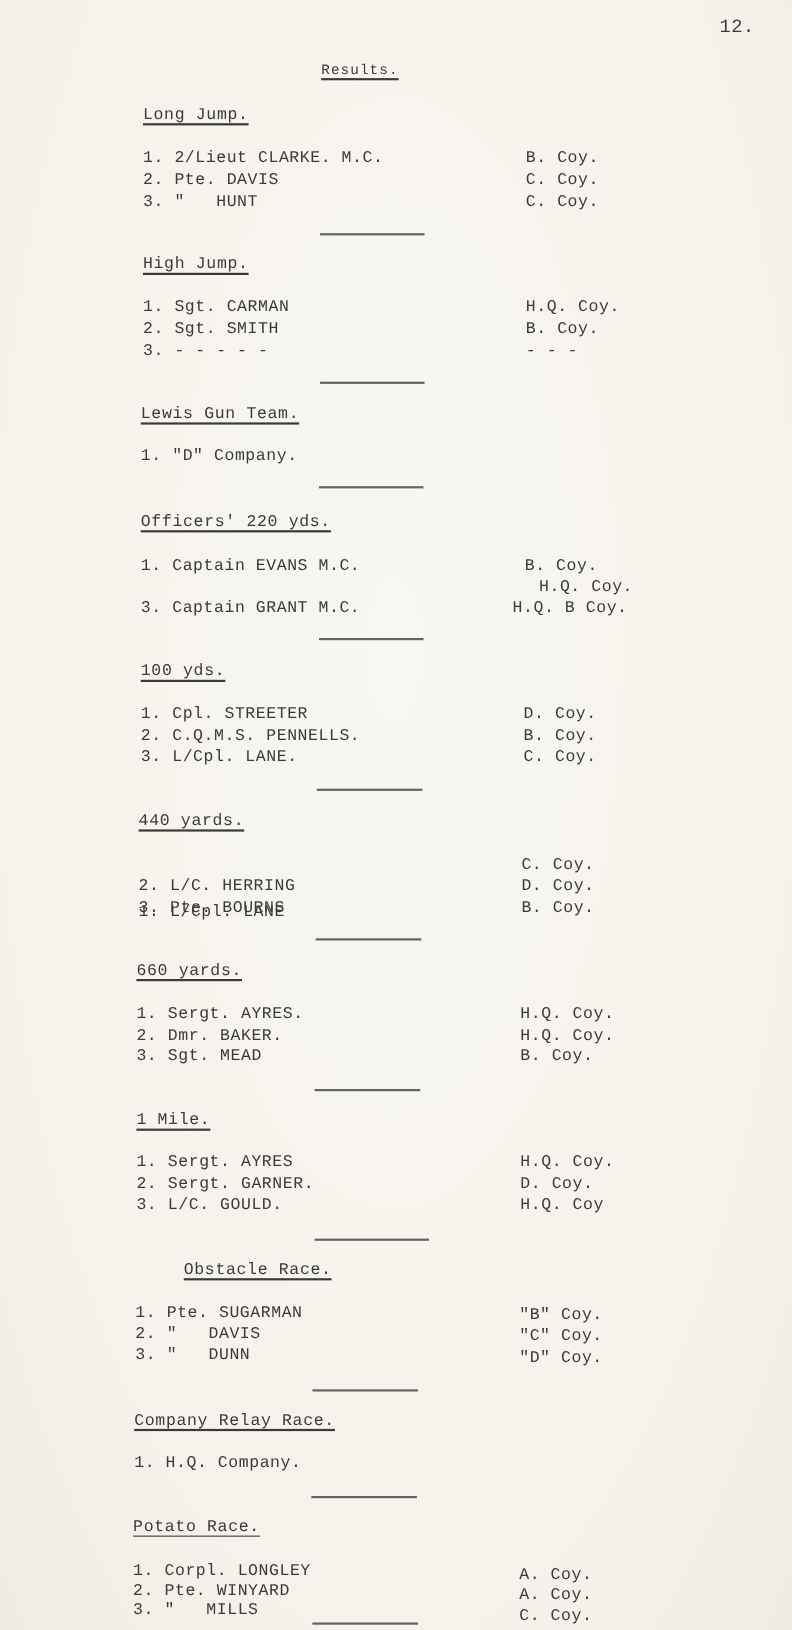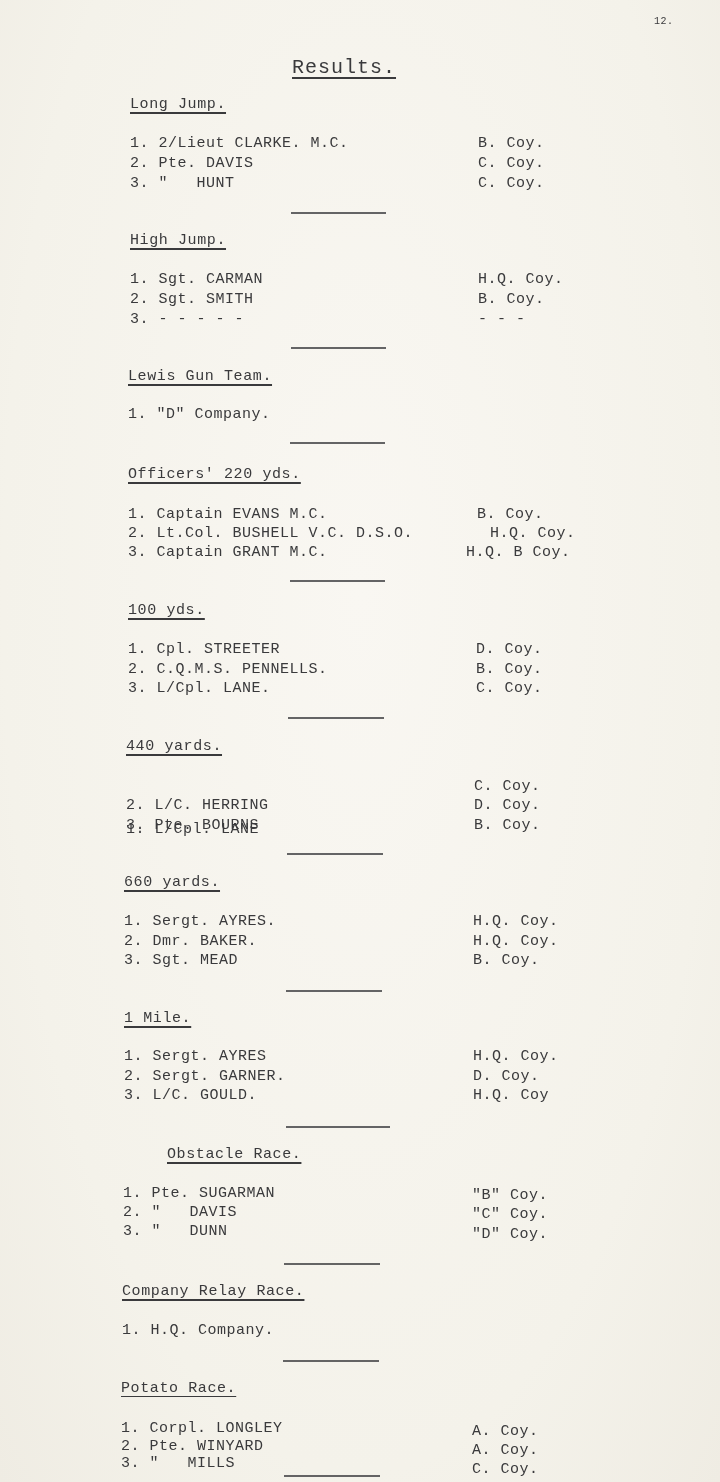--- a/index.html
+++ b/index.html
@@ -9,25 +9,25 @@
     font-family: "Liberation Mono", "DejaVu Sans Mono", monospace;
     color: #3a3a3c;
     position: relative;
   }
   .page {
     position: absolute; left: 0; top: 0; width: 720px; height: 1482px;
     background: radial-gradient(ellipse at 50% 40%, #f9f7f2 0%, #f4f2ea 70%, #efece3 100%);
   }
   .page-number {
     position: absolute; left: 654px; top: 16px;
-    font-size: 10px; letter-spacing: 0.5px;
+    font-size: 17px; letter-spacing: 0.5px;
   }
   .title {
     position: absolute; left: 292px; top: 56px;
-    font-size: 20px; letter-spacing: 1px;
+    font-size: 13px; letter-spacing: 1px;
     text-decoration: underline; text-decoration-thickness: 2px; text-underline-offset: 4px;
   }
   .heading {
     position: absolute;
     font-size: 15px; letter-spacing: 0.6px;
     text-decoration: underline; text-decoration-thickness: 2px; text-underline-offset: 4px;
     white-space: pre;
   }
   .row {
     position: absolute; height: 20px;
@@ -66,21 +66,20 @@
   <div class="coy row" style="left:478px; top:311px;">- - -</div>
   <div class="rule" style="left:291px; top:347px; width:95px;"></div>
 
   <div class="heading" style="left:128px; top:368px;">Lewis Gun Team.</div>
   <div class="row" style="left:128px; top:406px;"><span class="pos">1.</span> <span class="name">"D" Company.</span></div>
   <div class="rule" style="left:290px; top:442px; width:95px;"></div>
 
   <div class="heading" style="left:128px; top:466px;">Officers' 220 yds.</div>
   <div class="row" style="left:128px; top:506px;"><span class="pos">1.</span> <span class="name">Captain EVANS M.C.</span></div>
   <div class="coy row" style="left:477px; top:506px;">B. Coy.</div>
-  <div class="row" style="left:128px; top:525px;"><span class="pos">2.</span> <span class="name">Lt.Col. BUSHELL V.C. D.S.O.</span></div>
   <div class="coy row" style="left:490px; top:525px;">H.Q. Coy.</div>
   <div class="row" style="left:128px; top:544px;"><span class="pos">3.</span> <span class="name">Captain GRANT M.C.</span></div>
   <div class="coy row" style="left:466px; top:544px;">H.Q. B Coy.</div>
   <div class="rule" style="left:290px; top:580px; width:95px;"></div>
 
   <div class="heading" style="left:128px; top:602px;">100 yds.</div>
   <div class="row" style="left:128px; top:641px;"><span class="pos">1.</span> <span class="name">Cpl. STREETER</span></div>
   <div class="coy row" style="left:476px; top:641px;">D. Coy.</div>
   <div class="row" style="left:128px; top:661px;"><span class="pos">2.</span> <span class="name">C.Q.M.S. PENNELLS.</span></div>
   <div class="coy row" style="left:476px; top:661px;">B. Coy.</div>

